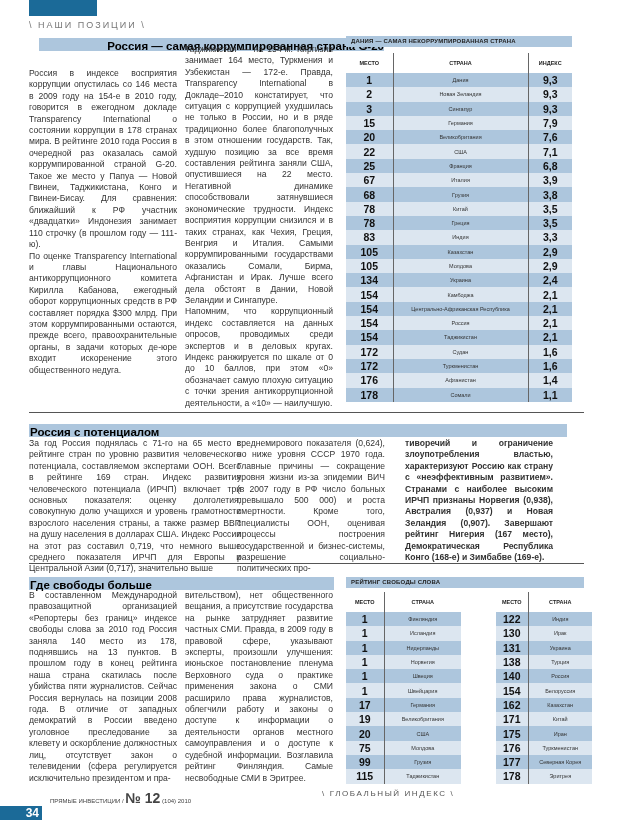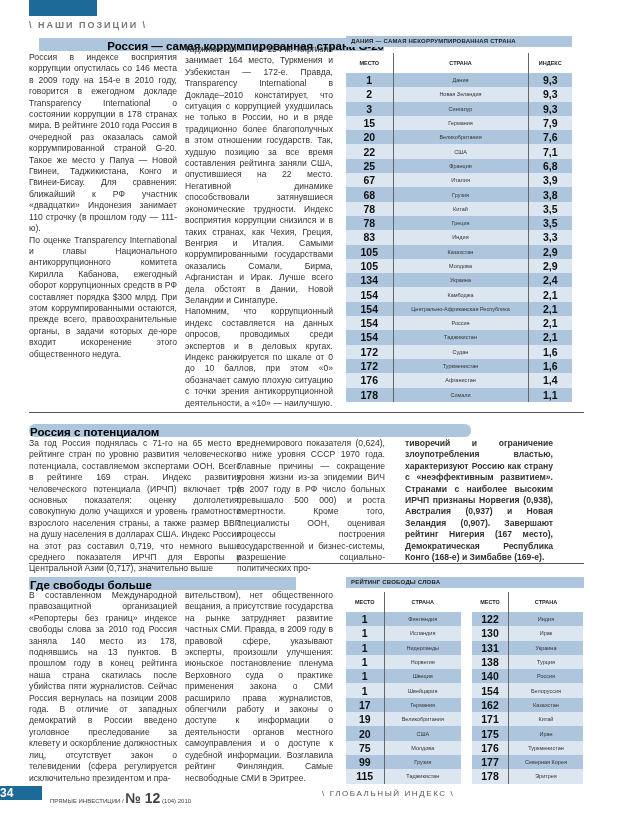--- a/index.html
+++ b/index.html
@@ -1,45 +1,45 @@
 <!DOCTYPE html>
 <html><head>
 <meta charset="utf-8">
 <style>
   * { margin:0; padding:0; box-sizing:border-box; }
   html, body { width:630px; height:820px; background:#fff; overflow:hidden; }
   body { position:relative; font-family:"Liberation Sans", sans-serif; color:#222; }
   .top-tab { position:absolute; left:29px; top:0; width:68px; height:16px; background:#1b6a98; }
-  .rubric { position:absolute; left:29px; top:20px; font-size:9px; font-weight:bold; letter-spacing:2px; color:#777; }
+  .rubric { position:absolute; left:29px; top:20px; font-size:9px; font-weight:normal; letter-spacing:2px; color:#777; }
   .section-head { position:absolute; background:#adc6dd; height:13px; font-size:11.5px; font-weight:bold; color:#000; padding-left:1px; line-height:16px; overflow:visible; white-space:nowrap; }
   .col { position:absolute; font-size:8.6px; line-height:11.4px; text-align:justify; color:#333; }
   .col p { margin:0; }
   .hr { position:absolute; left:29px; width:555px; height:1px; background:#555; }
   .tbl-title { position:absolute; background:#adc6dd; height:11px; font-size:6px; font-weight:bold; color:#222; padding-left:5px; line-height:11px; letter-spacing:0.2px; }
   .tbl { position:absolute; border-collapse:collapse; }
   .tbl th { font-size:5.5px; font-weight:bold; color:#222; height:20px; text-align:center; }
   .tbl td { text-align:center; height:14.3px; padding:0; }
   .tbl tr.odd td { background:#adc6dd; }
   .tbl tr.even td { background:#dce6f0; }
   .tbl td.num { font-size:10.5px; font-weight:bold; color:#111; }
   .tbl td.name { font-size:5.5px; color:#333; }
   .tbl .vsep { border-left:1px solid #666; }
-  .footer-tab { position:absolute; left:0; top:786px; width:42px; height:14px; background:#1b6a98; color:#fff; font-weight:bold; font-size:12px; padding-right:3px; line-height:14px; }
+  .footer-tab { position:absolute; left:0; top:806px; width:42px; height:14px; background:#1b6a98; color:#fff; font-weight:bold; font-size:12px; text-align:right; padding-right:3px; line-height:14px; }
   .footer-pub { position:absolute; left:50px; top:790px; font-size:6px; color:#444; }
   .footer-pub b { font-size:14px; }
   .footer-rubric { position:absolute; left:322px; top:789px; font-size:8px; letter-spacing:1.6px; color:#555; }
 </style>
 </head>
 <body>
 
 <div class="top-tab"></div>
 <div class="rubric">\ НАШИ ПОЗИЦИИ \</div>
 
 <div class="section-head" style="left:39px; top:38px; width:345px;text-align:right;">Россия — самая коррумпированная страна G-20</div>
-<div class="col" style="left:29px; top:52px; width:148px;">
+<div class="col" style="left:29px; top:68px; width:148px;">
   <p>Россия в индексе восприятия коррупции опустилась со 146 места в 2009 году на 154-е в 2010 году, говорится в ежегодном докладе Transparency International о состоянии коррупции в 178 странах мира. В рейтинге 2010 года Россия в очередной раз оказалась самой коррумпированной страной G-20. Такое же место у Папуа — Новой Гвинеи, Таджикистана, Конго и Гвинеи-Бисау. Для сравнения: ближайший к РФ участник «двадцатки» Индонезия занимает 110 строчку (в прошлом году — 111-ю).</p>
   <p>По оценке Transparency International и главы Национального антикоррупционного комитета Кирилла Кабанова, ежегодный оборот коррупционных средств в РФ составляет порядка $300 млрд. При этом коррумпированными остаются, прежде всего, правоохранительные органы, в задачи которых де-юре входит искоренение этого общественного недуга.</p>
 </div>
 <div class="col" style="left:185px; top:44px; width:148px;">
   <p>Таджикистан — на 154-м. Киргизия занимает 164 место, Туркмения и Узбекистан — 172-е. Правда, Transparency International в Докладе–2010 констатирует, что ситуация с коррупцией ухудшилась не только в России, но и в ряде традиционно более благополучных в этом отношении государств. Так, худшую позицию за все время составления рейтинга заняли США, опустившиеся на 22 место. Негативной динамике способствовали затянувшиеся экономические трудности. Индекс восприятия коррупции снизился и в таких странах, как Чехия, Греция, Венгрия и Италия. Самыми коррумпированными государствами оказались Сомали, Бирма, Афганистан и Ирак. Лучше всего дела обстоят в Дании, Новой Зеландии и Сингапуре.</p>
   <p>Напомним, что коррупционный индекс составляется на данных опросов, проводимых среди экспертов и в деловых кругах. Индекс ранжируется по шкале от 0 до 10 баллов, при этом «0» обозначает самую плохую ситуацию с точки зрения антикоррупционной деятельности, а «10» — наилучшую.</p>
 </div>
 
 <div class="tbl-title" style="left:346px; top:36px; width:226px;">ДАНИЯ — САМАЯ НЕКОРРУМПИРОВАННАЯ СТРАНА</div>
 <table class="tbl" id="t1" style="left:346px; top:53px; width:226px;">
@@ -164,28 +164,28 @@
       <tr class="odd">
         <td class="num">178</td>
         <td class="name vsep">Сомали</td>
         <td class="num vsep">1,1</td>
       </tr>
     </tbody>
 </table>
 
 <div class="hr" style="top:412px;"></div>
 
-<div class="section-head" style="left:29px; top:424px; width:442px;border-radius:6px;">Россия с потенциалом</div>
+<div class="section-head" style="left:29px; top:424px; width:538px;">Россия с потенциалом</div>
 <div class="col" style="left:29px; top:438px; width:212px;">За год Россия поднялась с 71-го на 65 место в рейтинге стран по уровню развития человеческого потенциала, составляемом экспертами ООН. Всего в рейтинге 169 стран. Индекс развития человеческого потенциала (ИРЧП) включает три основных показателя: оценку долголетия, совокупную долю учащихся и уровень грамотности взрослого населения страны, а также размер ВВП на душу населения в долларах США. Индекс России на этот раз составил 0,719, что немного выше среднего показателя ИРЧП для Европы и Центральной Азии (0,717), значительно выше</div>
 <div class="col" style="left:237px; top:438px; width:148px;">среднемирового показателя (0,624), но ниже уровня СССР 1970 года. Главные причины — сокращение уровня жизни из-за эпидемии ВИЧ (в 2007 году в РФ число больных превышало 500 000) и роста смертности. Кроме того, специалисты ООН, оценивая процессы построения государственной и бизнес-системы, разрешение социально-политических про-</div>
 <div class="col" style="left:405px; top:438px; width:148px;font-weight:bold;">тиворечий и ограничение злоупотребления властью, характеризуют Россию как страну с «неэффективным развитием». Странами с наиболее высоким ИРЧП признаны Норвегия (0,938), Австралия (0,937) и Новая Зеландия (0,907). Завершают рейтинг Нигерия (167 место), Демократическая Республика Конго (168-е) и Зимбабве (169-е).</div>
 
 <div class="hr" style="top:563px;"></div>
 
-<div class="section-head" style="left:29px; top:577px; width:267px;">Где свободы больше</div>
+<div class="section-head" style="left:29px; top:577px; width:305px;">Где свободы больше</div>
 <div class="col" style="left:29px; top:590px; width:148px;">В составленном Международной правозащитной организацией «Репортеры без границ» индексе свободы слова за 2010 год Россия заняла 140 место из 178, поднявшись на 13 пунктов. В прошлом году в конец рейтинга наша страна скатилась после убийства пяти журналистов. Сейчас Россия вернулась на позиции 2008 года. В отличие от западных демократий в России введено уголовное преследование за клевету и оскорбление должностных лиц, отсутствует закон о телевидении (сфера регулируется исключительно президентом и пра-</div>
 <div class="col" style="left:185px; top:590px; width:148px;">вительством), нет общественного вещания, а присутствие государства на рынке затрудняет развитие частных СМИ. Правда, в 2009 году в правовой сфере, указывают эксперты, произошли улучшения: июньское постановление пленума Верховного суда о практике применения закона о СМИ расширило права журналистов, облегчили работу и законы о доступе к информации о деятельности органов местного самоуправления и о доступе к судебной информации. Возглавила рейтинг Финляндия. Самые несвободные СМИ в Эритрее.</div>
 
 <div class="tbl-title" style="left:346px; top:577px; width:238px;">РЕЙТИНГ СВОБОДЫ СЛОВА</div>
 <table class="tbl" id="t2l" style="left:346px; top:592px; width:115px;">
   <thead>
     <tr>
       <th style="width:38px;">МЕСТО</th>
       <th class="vsep" style="width:77px;">СТРАНА</th>
     </tr>
@@ -234,21 +234,21 @@
       <tr class="odd">
         <td class="num">99</td>
         <td class="name vsep">Грузия</td>
       </tr>
       <tr class="even">
         <td class="num">115</td>
         <td class="name vsep">Таджикистан</td>
       </tr>
     </tbody>
 </table>
-<table class="tbl" id="t2r" style="left:472px; top:592px; width:111px;padding-left:18px;">
+<table class="tbl" id="t2r" style="left:496px; top:592px; width:96px;padding-left:18px;">
   <thead>
     <tr>
       <th style="width:38px;">МЕСТО</th>
       <th class="vsep" style="width:78px;">СТРАНА</th>
     </tr>
   </thead>
   <tbody id="t2rbody">
       <tr class="odd">
         <td class="num">122</td>
         <td class="name vsep">Индия</td>

